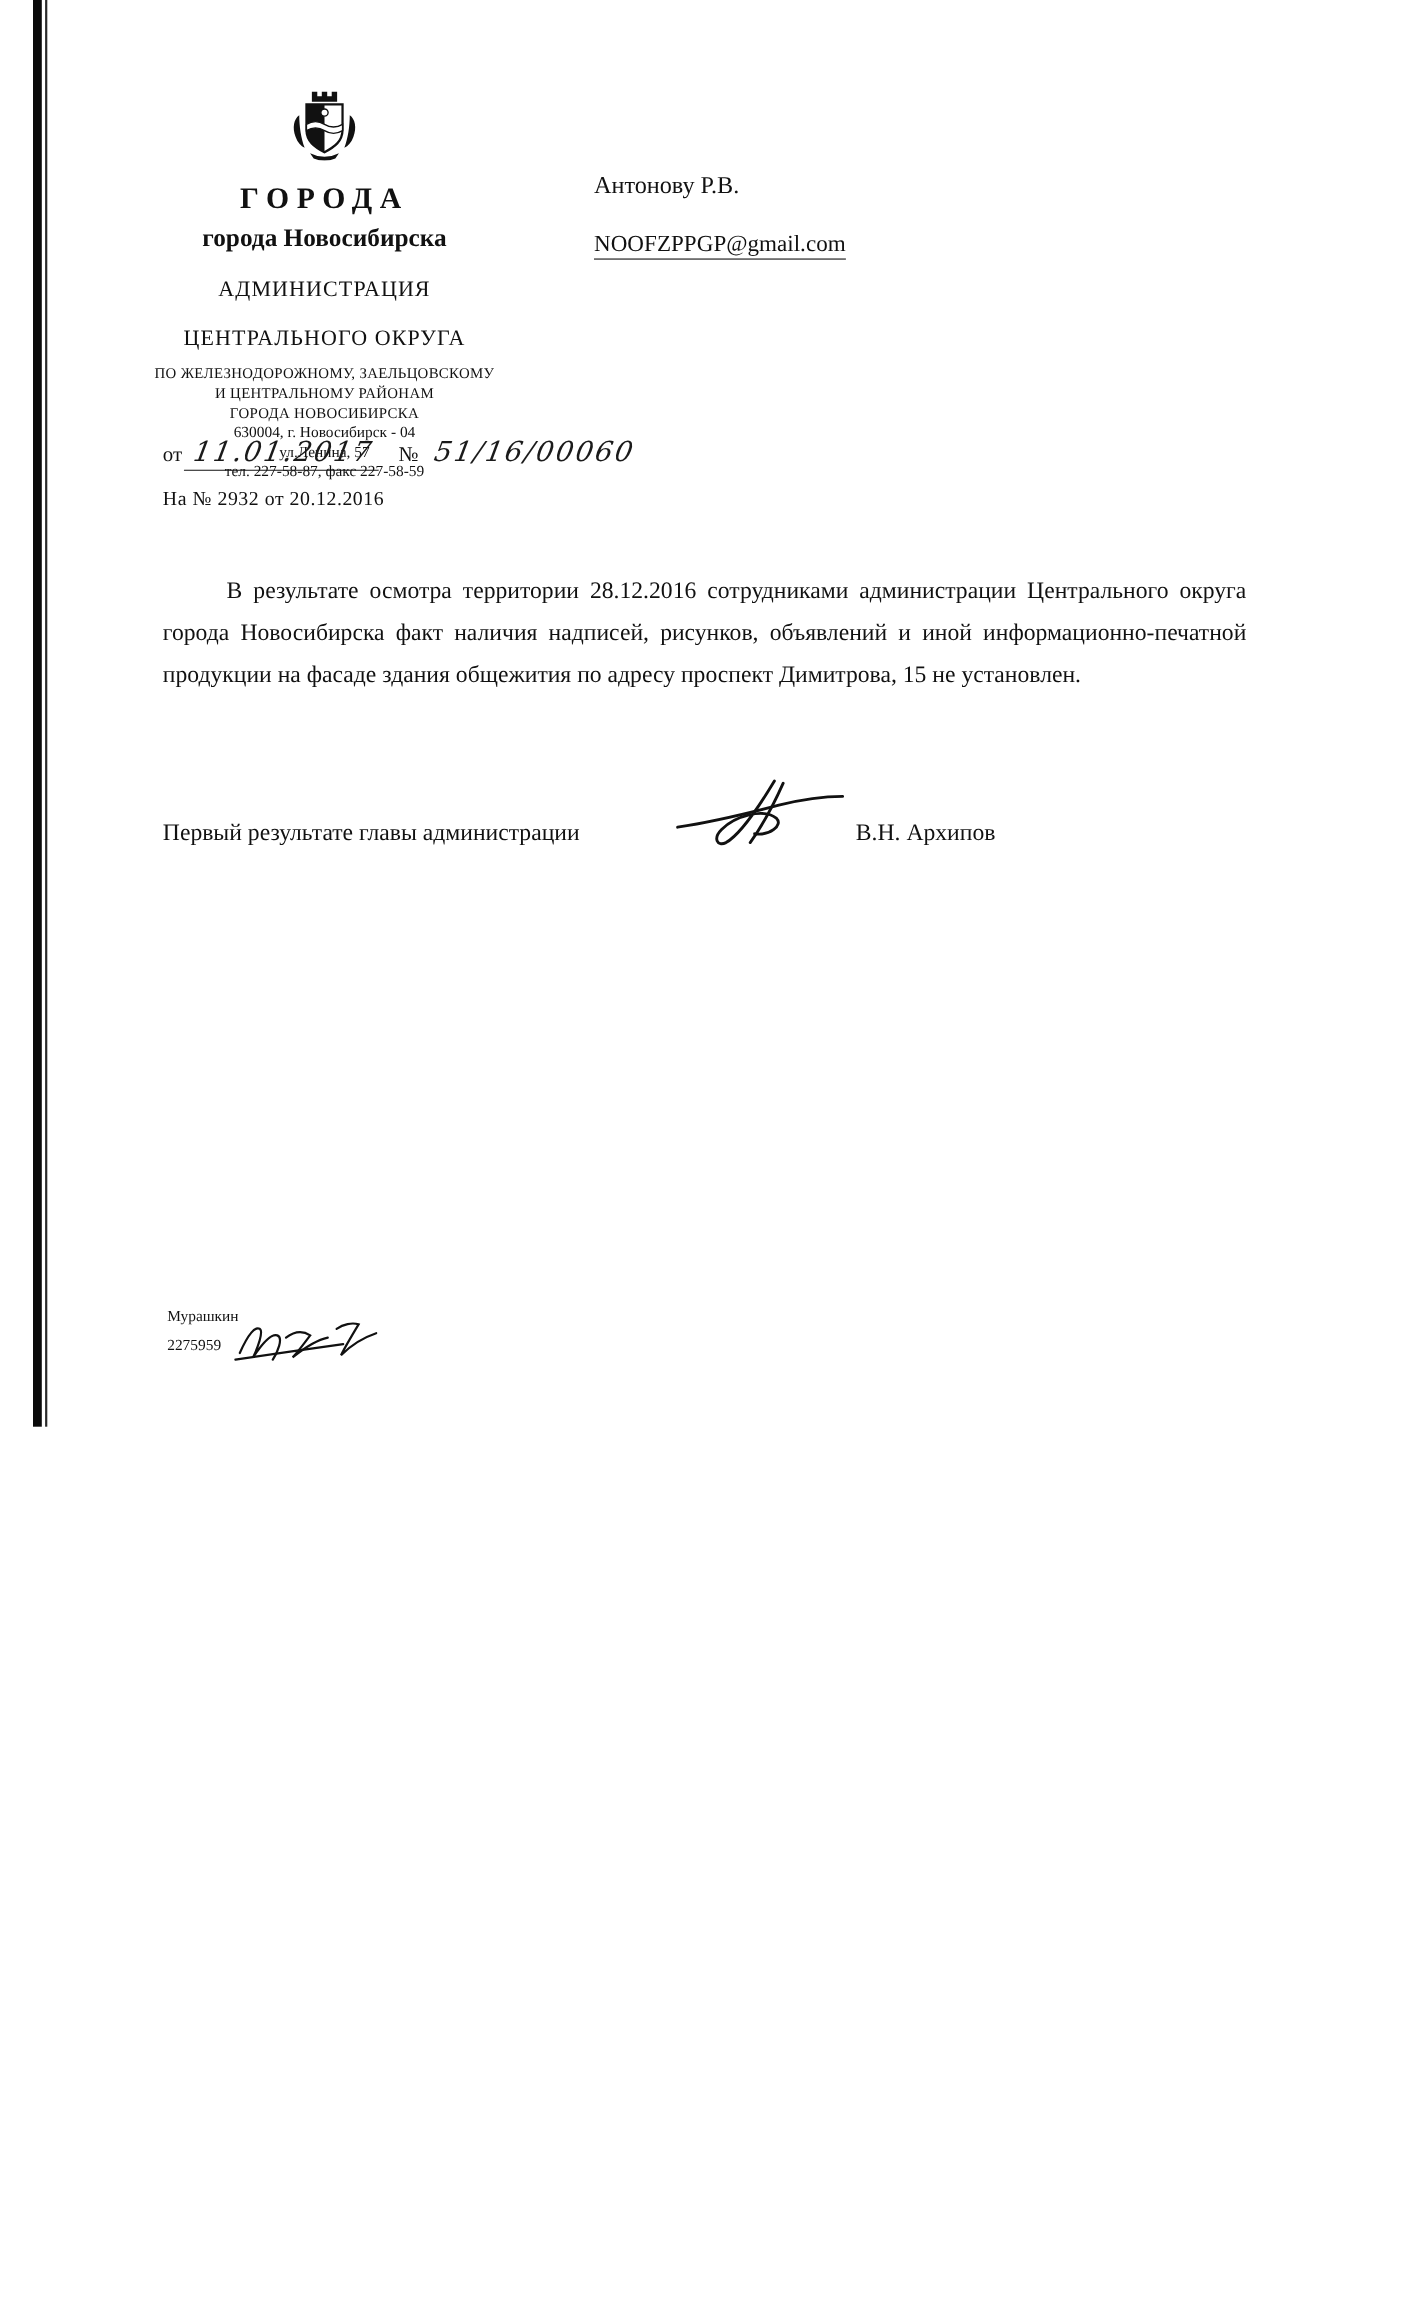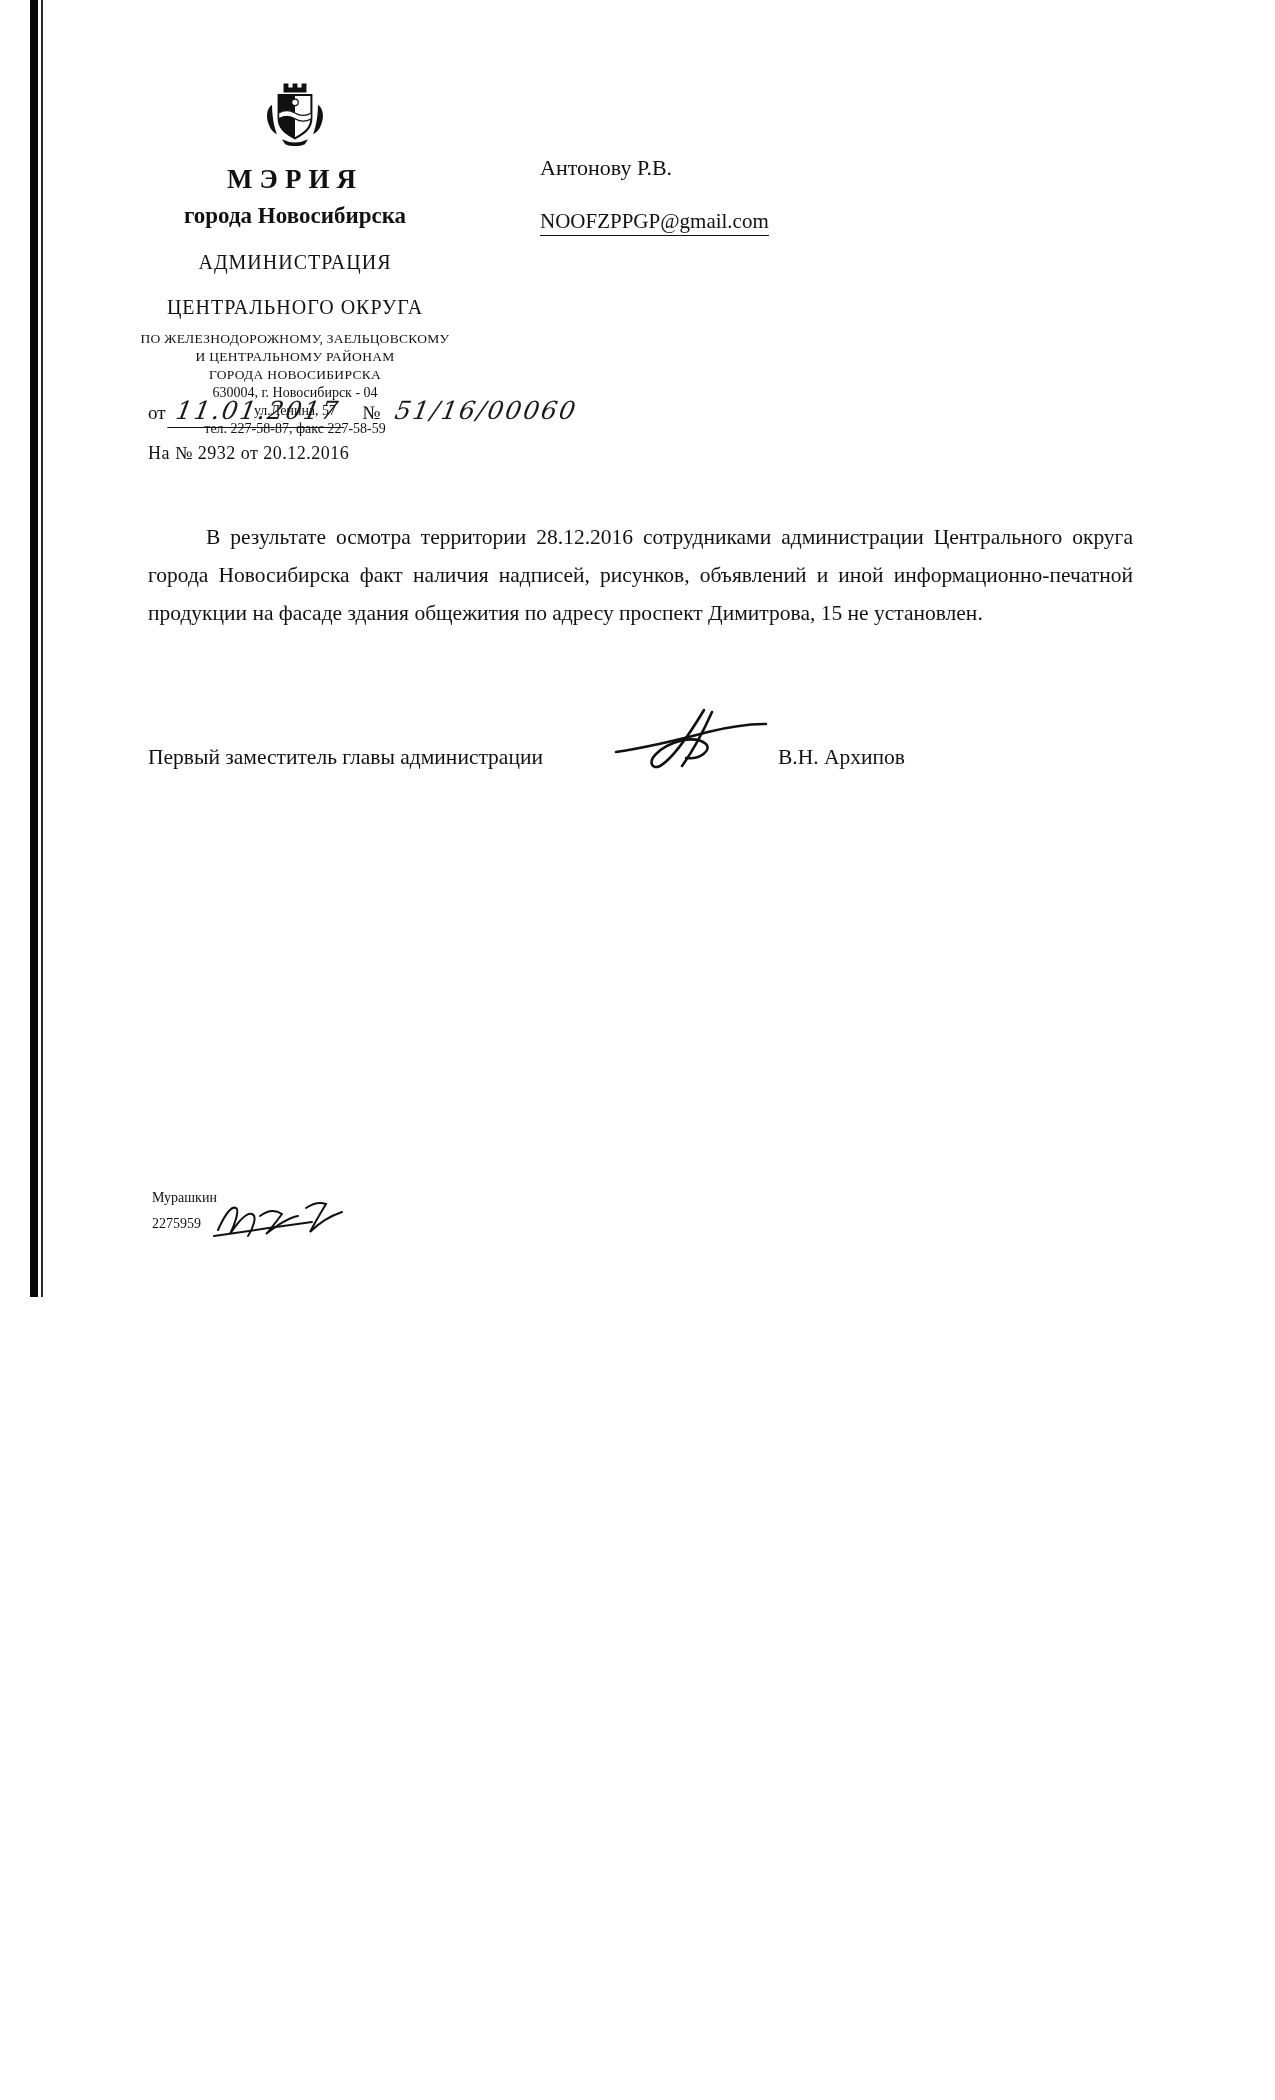--- a/index.html
+++ b/index.html
@@ -186,21 +186,21 @@
         <path d="M30 40 q10 -6 20 0 q10 6 20 0 v7 q-10 6 -20 0 q-10 -6 -20 0 z" fill="#fff" stroke="#111" stroke-width="1.5"></path>
 
         <circle cx="50" cy="27" r="4" fill="#fff" stroke="#111" stroke-width="1.5"></circle>
 
         <path d="M22 30 c-6 4 -8 14 -4 24 c2 6 6 10 10 12 c-4 -10 -6 -24 -6 -36 z" fill="#111"></path>
         <path d="M78 30 c6 4 8 14 4 24 c-2 6 -6 10 -10 12 c4 -10 6 -24 6 -36 z" fill="#111"></path>
 
         <path d="M34 72 q16 8 32 0 l-4 6 q-12 5 -24 0 z" fill="#111"></path>
       </svg>
     </div>
-    <div class="org1">МЭРИЯ</div>
+    <div class="org1">ГОРОДА</div>
     <div class="org2">города Новосибирска</div>
     <div class="dept dept-first">АДМИНИСТРАЦИЯ</div>
     <div class="dept">ЦЕНТРАЛЬНОГО ОКРУГА</div>
     <div class="sub sub-first">ПО ЖЕЛЕЗНОДОРОЖНОМУ, ЗАЕЛЬЦОВСКОМУ</div>
     <div class="sub">И ЦЕНТРАЛЬНОМУ РАЙОНАМ</div>
     <div class="sub">ГОРОДА НОВОСИБИРСКА</div>
     <div class="addr">630004, г. Новосибирск - 04</div>
     <div class="addr">ул.Ленина, 57</div>
     <div class="addr">тел. 227-58-87, факс 227-58-59</div>
   </div>
@@ -216,21 +216,21 @@
     <span>№</span>
     <span class="hand hand-num">51/16/00060</span>
   </div>
 
   <div class="replyline">На  №  2932  от  20.12.2016</div>
 
   <div class="body-text">
     <p>В результате осмотра территории 28.12.2016 сотрудниками администрации Центрального округа города Новосибирска факт наличия надписей, рисунков, объявлений и иной информационно-печатной продукции на фасаде здания общежития по адресу проспект Димитрова, 15 не установлен.</p>
   </div>
 
-  <div class="sig-title">Первый заместитель главы администрации</div>
+  <div class="sig-title">Первый результате главы администрации</div>
 
   <div class="sig-scribble">
     <svg width="165" height="80" viewBox="0 0 165 80" aria-hidden="true">
       <g fill="none" stroke="#111" stroke-width="2.6" stroke-linecap="round">
         <path d="M8 52 C 35 48, 70 40, 100 32 C 120 27, 140 24, 158 24"></path>
         <path d="M96 10 C 84 30, 66 58, 52 66 C 44 70, 40 62, 48 54 C 60 42, 86 34, 98 44 C 104 50, 92 60, 78 58"></path>
         <path d="M104 12 C 96 30, 84 52, 74 66"></path>
       </g>
     </svg>
   </div>

